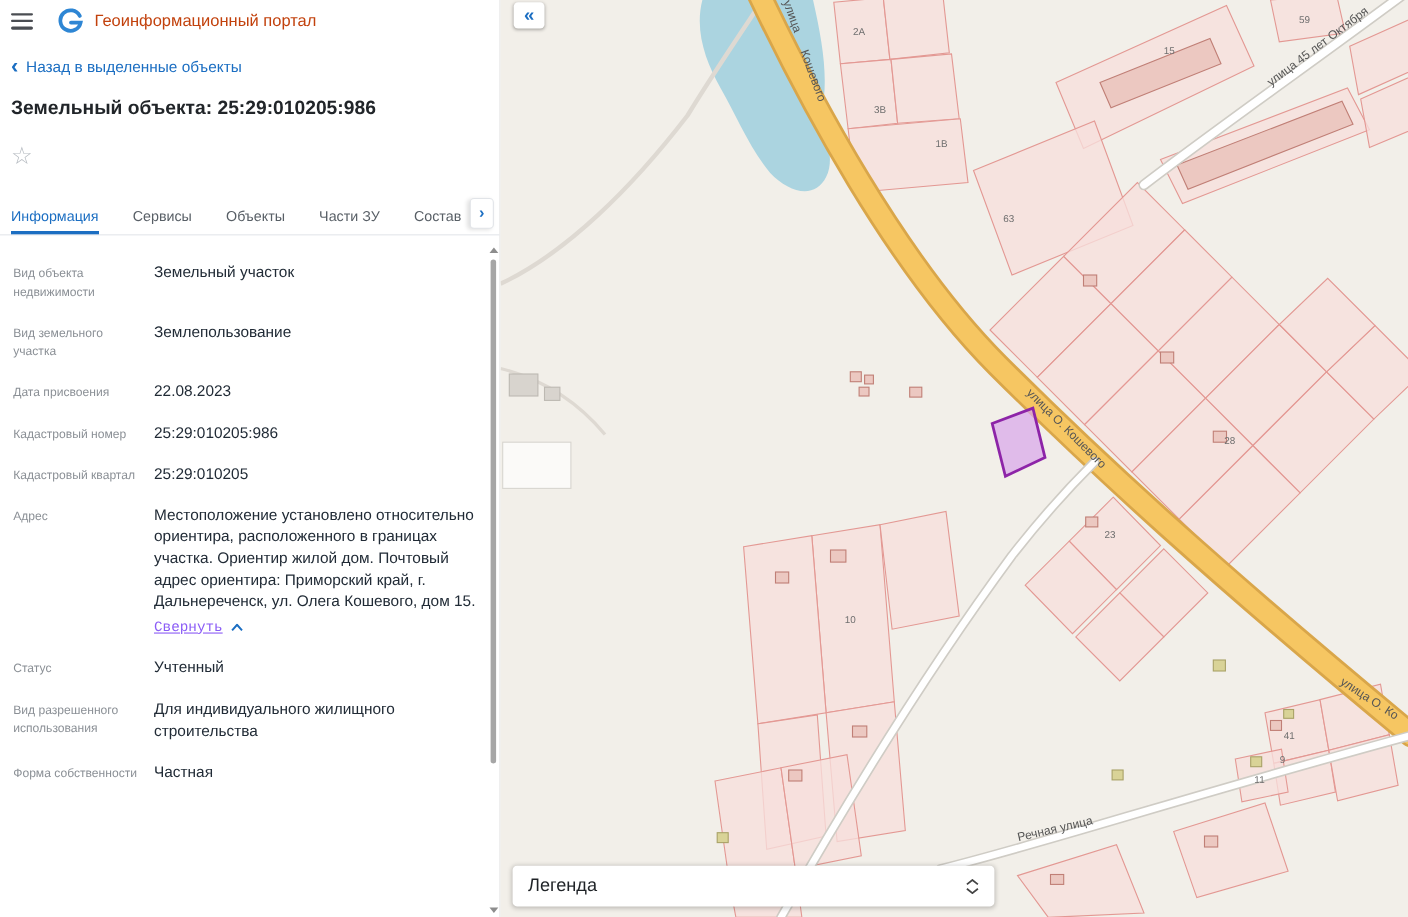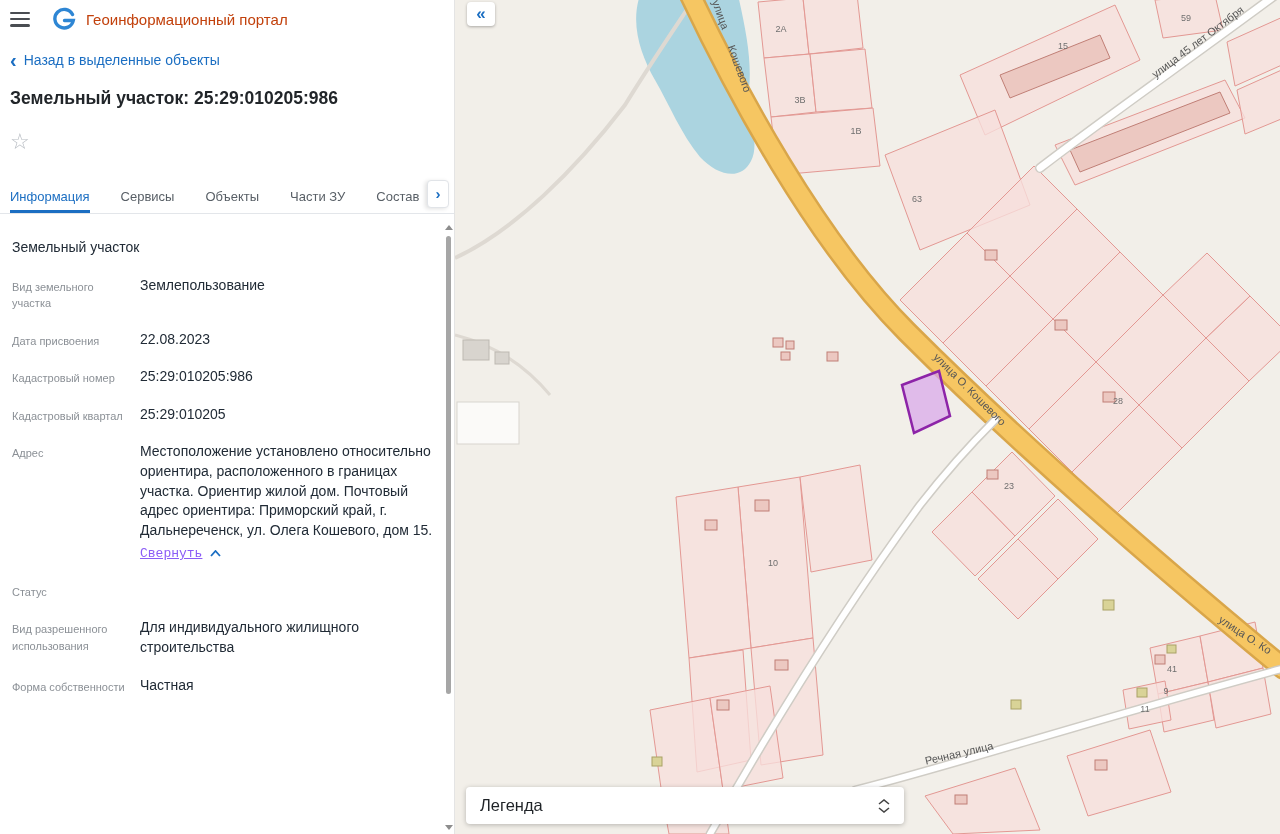--- a/index.html
+++ b/index.html
@@ -72,35 +72,36 @@
         <path d="M20.5 7.5 A9.3 9.3 0 1 0 21.3 13.5 L12.5 13.5" fill="none" stroke="#2e86d4" stroke-width="3.4" stroke-linecap="round"></path>
       </svg>
       <div class="app-title">Геоинформационный портал</div>
     </div>
 
     <button class="back-link">
       <span class="back-chev">‹</span>
       <span>Назад в выделенные объекты</span>
     </button>
 
-    <h1 class="page-title">Земельный участок: 25:29:010205:986</h1>
+    <h1 class="page-title">Земельный объекта: 25:29:010205:986</h1>
 
     <button class="star-btn" title="favorite">☆</button>
 
     <nav class="tabs">
       <button class="tab active">Информация</button>
       <button class="tab">Сервисы</button>
       <button class="tab">Объекты</button>
       <button class="tab">Части ЗУ</button>
       <button class="tab">Состав</button>
       <button class="tabs-overflow">›</button>
     </nav>
 
     <div class="info">
       <div class="info-row">
+        <div class="info-label">Вид объекта недвижимости</div>
         <div class="info-value">Земельный участок</div>
       </div>
       <div class="info-row">
         <div class="info-label">Вид земельного участка</div>
         <div class="info-value">Землепользование</div>
       </div>
       <div class="info-row">
         <div class="info-label">Дата присвоения</div>
         <div class="info-value">22.08.2023</div>
       </div>
@@ -119,20 +120,21 @@
           <button class="collapse-link">
             <span>Свернуть</span>
             <svg width="11" height="7" viewBox="0 0 11 7">
                 <polyline points="1,6 5.5,1 10,6" fill="none" stroke="#1b6ec2" stroke-width="1.8"></polyline>
               </svg>
           </button>
         </div>
       </div>
       <div class="info-row">
         <div class="info-label">Статус</div>
+        <div class="info-value">Учтенный</div>
       </div>
       <div class="info-row">
         <div class="info-label">Вид разрешенного использования</div>
         <div class="info-value">Для индивидуального жилищного строительства</div>
       </div>
       <div class="info-row">
         <div class="info-label">Форма собственности</div>
         <div class="info-value">Частная</div>
       </div>
     </div>

